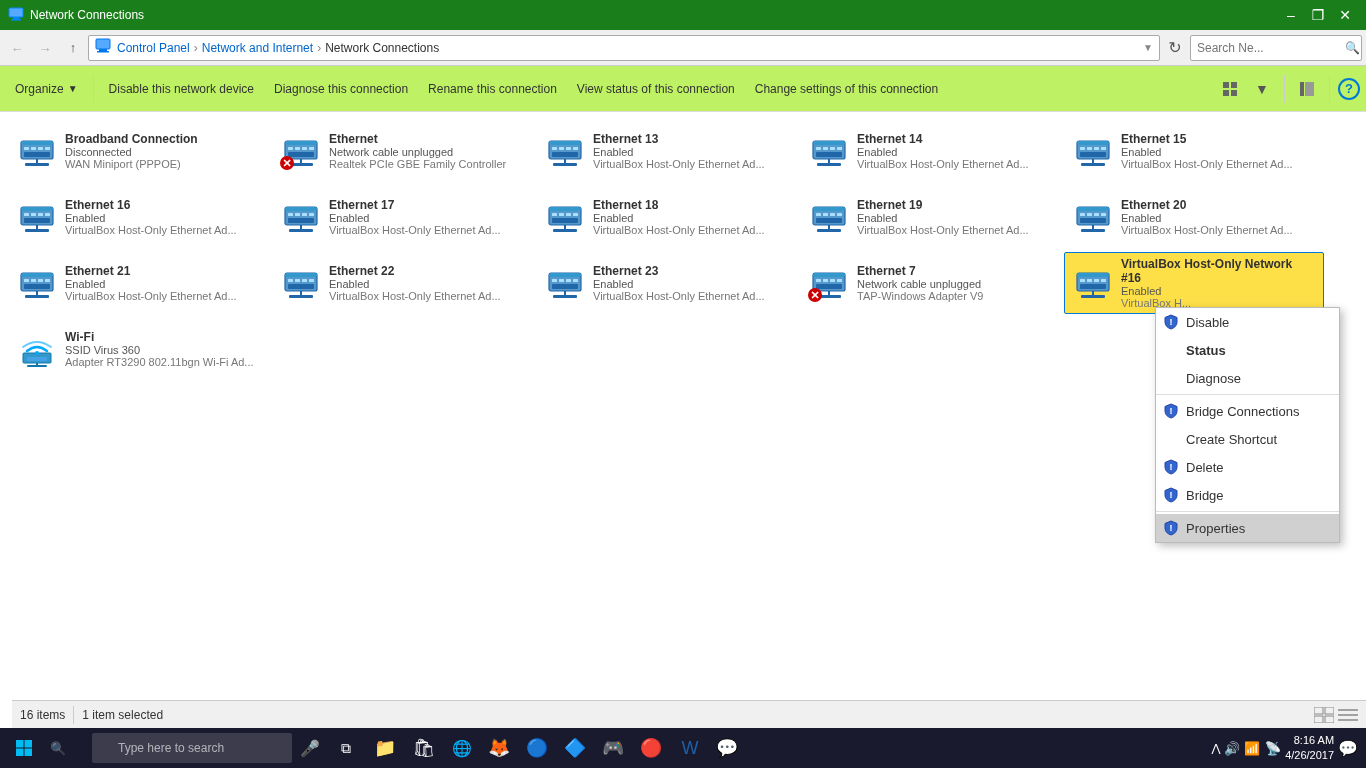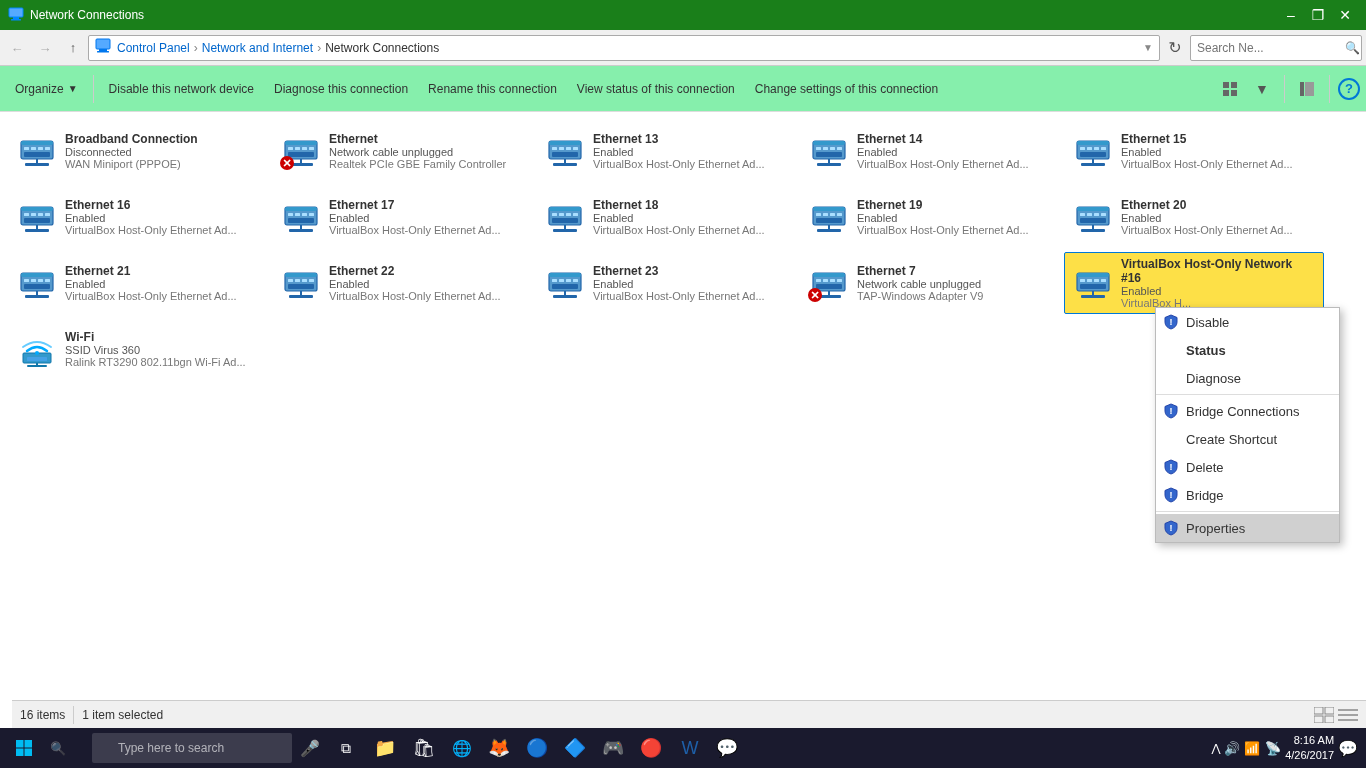--- a/index.html
+++ b/index.html
@@ -64,21 +64,21 @@
       align-items: center;
     }
     .search-wrapper input { width: 200px; height: 26px; border: 1px solid #aaa; border-radius: 2px; padding: 0 24px 0 6px; font-size: 12px; }
     .search-icon-btn {
       position: absolute; right: 2px; background: transparent; border: none;
       cursor: pointer; font-size: 12px; color: #666;
     }
 
     
     #toolbar {
-      background: #86efac;
+      background: #bef264;
       height: 46px;
       display: flex;
       align-items: center;
       padding: 0 6px;
       border-bottom: 1px solid #ddd;
       gap: 2px;
     }
     .toolbar-btn {
       height: 38px;
       padding: 0 8px;
@@ -655,21 +655,21 @@
       <path d="M6 16 Q20 6 34 16" stroke="#0af" stroke-width="2" fill="none" stroke-linecap="round" opacity="0.6"></path>
       <circle cx="20" cy="22" r="2" fill="#0af"></circle>
       <line x1="20" y1="32" x2="20" y2="36" stroke="#1177aa" stroke-width="2"></line>
       <rect x="10" y="34" width="20" height="2" fill="#1177aa" rx="1"></rect>
     </svg></div>
 
     </div>
     <div class="net-info">
       <div class="net-name">Wi-Fi</div>
       <div class="net-status">SSID Virus 360</div>
-      <div class="net-desc">Ralink RT3290 802.11bgn Wi-Fi Ad...</div>
+      <div class="net-desc">Adapter RT3290 802.11bgn Wi-Fi Ad...</div>
     </div>
   </div>
     </div>
 
   <div id="context-menu">
   <div class="ctx-item">
         <span class="ctx-icon">
           <svg width="14" height="16" viewBox="0 0 14 16">
             <path d="M7 1 L13 3.5 L13 8 Q13 13 7 15 Q1 13 1 8 L1 3.5 Z" fill="#3366cc" stroke="#2244aa" stroke-width="1"></path>
             <text x="7" y="11" text-anchor="middle" fill="white" font-size="9" font-weight="bold">!</text>

